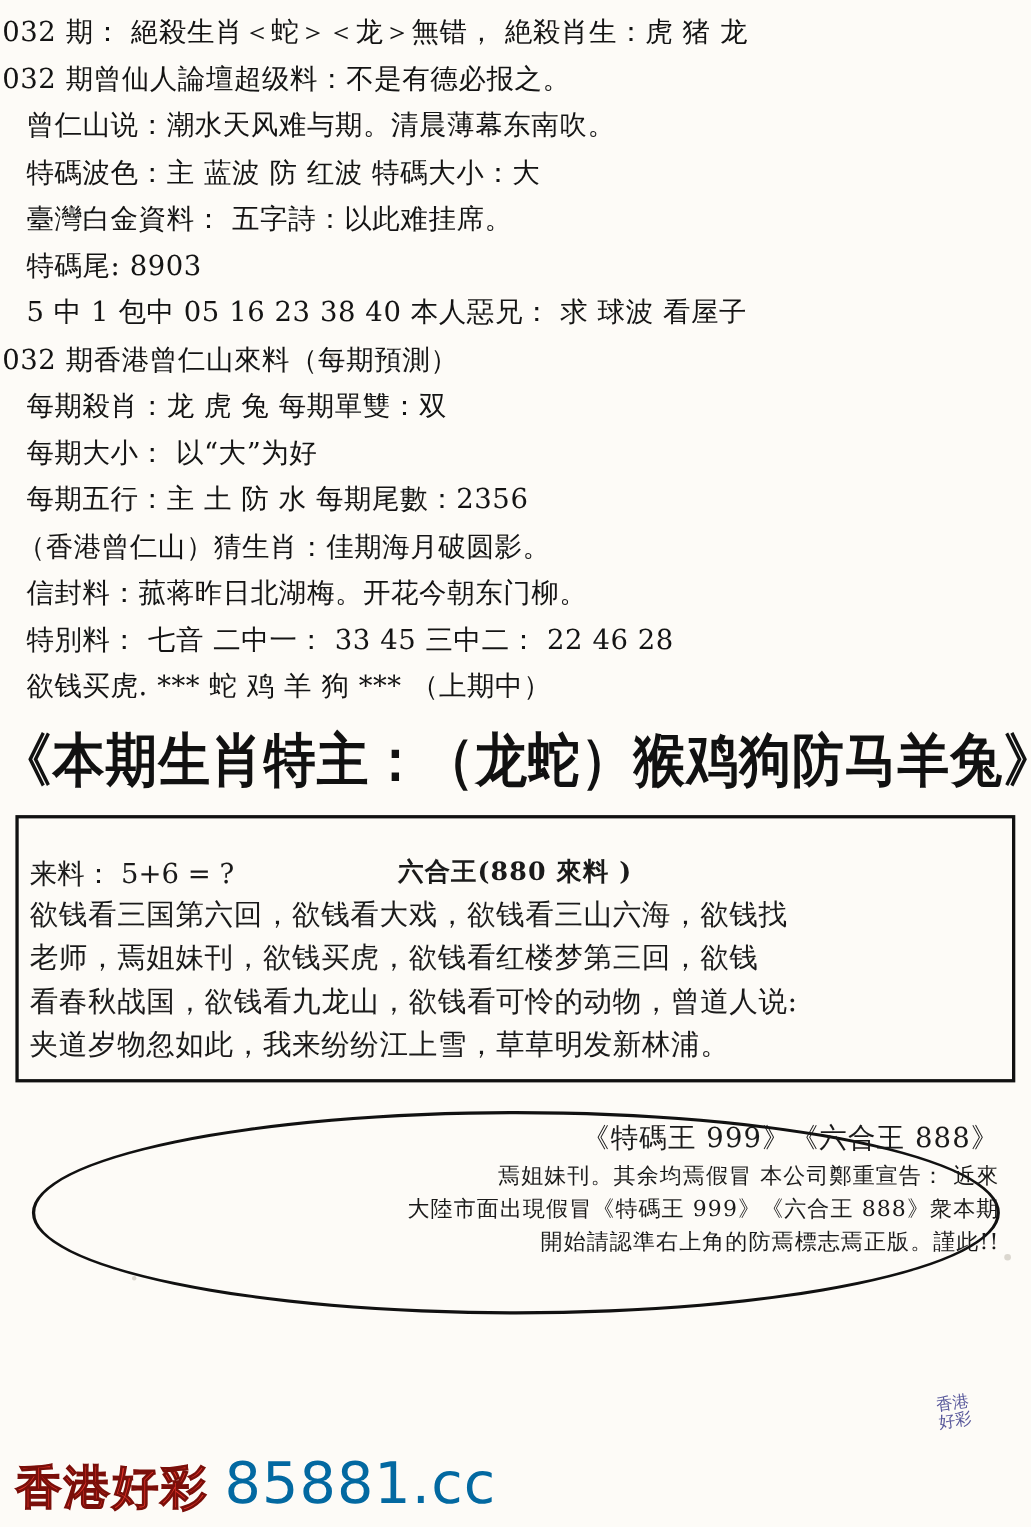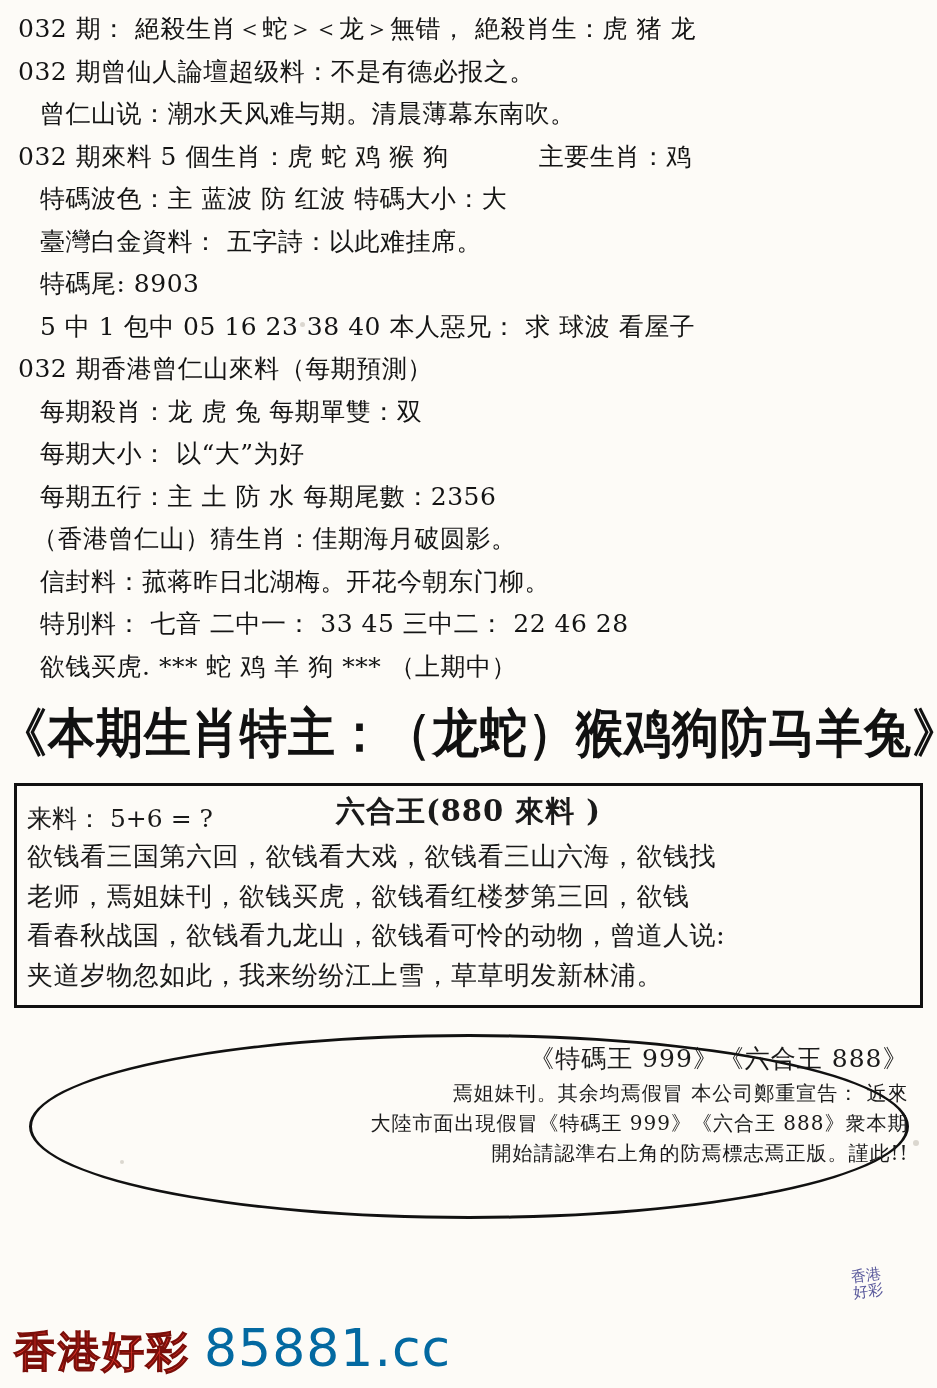--- a/index.html
+++ b/index.html
@@ -17,21 +17,21 @@
   }
   .page {
     position: relative;
     width: 937px;
     height: 1388px;
     background: #fdfbf7;
     padding: 0;
     box-sizing: border-box;
   }
   .lines {
-    padding: 8px 18px 0 18px;
+    padding: 8px 18px 0 2px;
   }
   .line {
     font-size: 25px;
     line-height: 1.70;
     white-space: nowrap;
     letter-spacing: 0.5px;
     color: #141414;
     font-family: "DejaVu Serif", serif;
   }
   .line.ind1 { padding-left: 0px; }
@@ -52,25 +52,26 @@
   }
 
   .boxed {
     margin: 18px 14px 0 14px;
     border: 3px solid #111;
     padding: 6px 10px 10px 10px;
     position: relative;
   }
   .box-title {
     text-align: center;
-    font-size: 29px;
+    font-size: 23px;
     font-weight: bold;
     letter-spacing: 1px;
     margin-bottom: -30px;
     font-family: "DejaVu Serif", serif;
+    margin-top: 27px;
   }
   .box-lead {
     font-size: 25px;
     margin-bottom: 2px;
   }
   .box-line {
     font-size: 26px;
     line-height: 1.52;
     white-space: nowrap;
     letter-spacing: 0.5px;
@@ -152,23 +153,20 @@
 </style>
 </head>
 <body>
 
 <div class="page">
 
   <div class="lines">
     <div class="line ind1">032 期： 絕殺生肖＜蛇＞＜龙＞無错， 絶殺肖生：虎  猪  龙</div>
     <div class="line ind1">032 期曾仙人論壇超级料：不是有德必报之。</div>
     <div class="line ind2">曾仁山说：潮水天风难与期。清晨薄幕东南吹。</div>
-    <div class="line ind1">
-      <span>032 期來料 5 個生肖：虎 蛇 鸡 猴 狗</span><span class="sp-lg"></span><span>主要生肖：鸡</span>
-    </div>
     <div class="line ind2">特碼波色：主 蓝波  防 红波 特碼大小：大</div>
     <div class="line ind2">臺灣白金資料：  五字詩：以此难挂席。</div>
     <div class="line ind2">特碼尾: 8903</div>
     <div class="line ind2">5 中 1 包中  05  16  23  38  40   本人惡兄： 求 球波 看屋子</div>
     <div class="line ind1">032 期香港曾仁山來料（每期預測）</div>
     <div class="line ind2">每期殺肖：龙 虎 兔   每期單雙：双</div>
     <div class="line ind2">每期大小：  以“大”为好</div>
     <div class="line ind2">每期五行：主 土  防 水 每期尾數：2356</div>
     <div class="line ind3">（香港曾仁山）猜生肖：佳期海月破圆影。</div>
     <div class="line ind2">信封料：菰蒋昨日北湖梅。开花今朝东门柳。</div>

